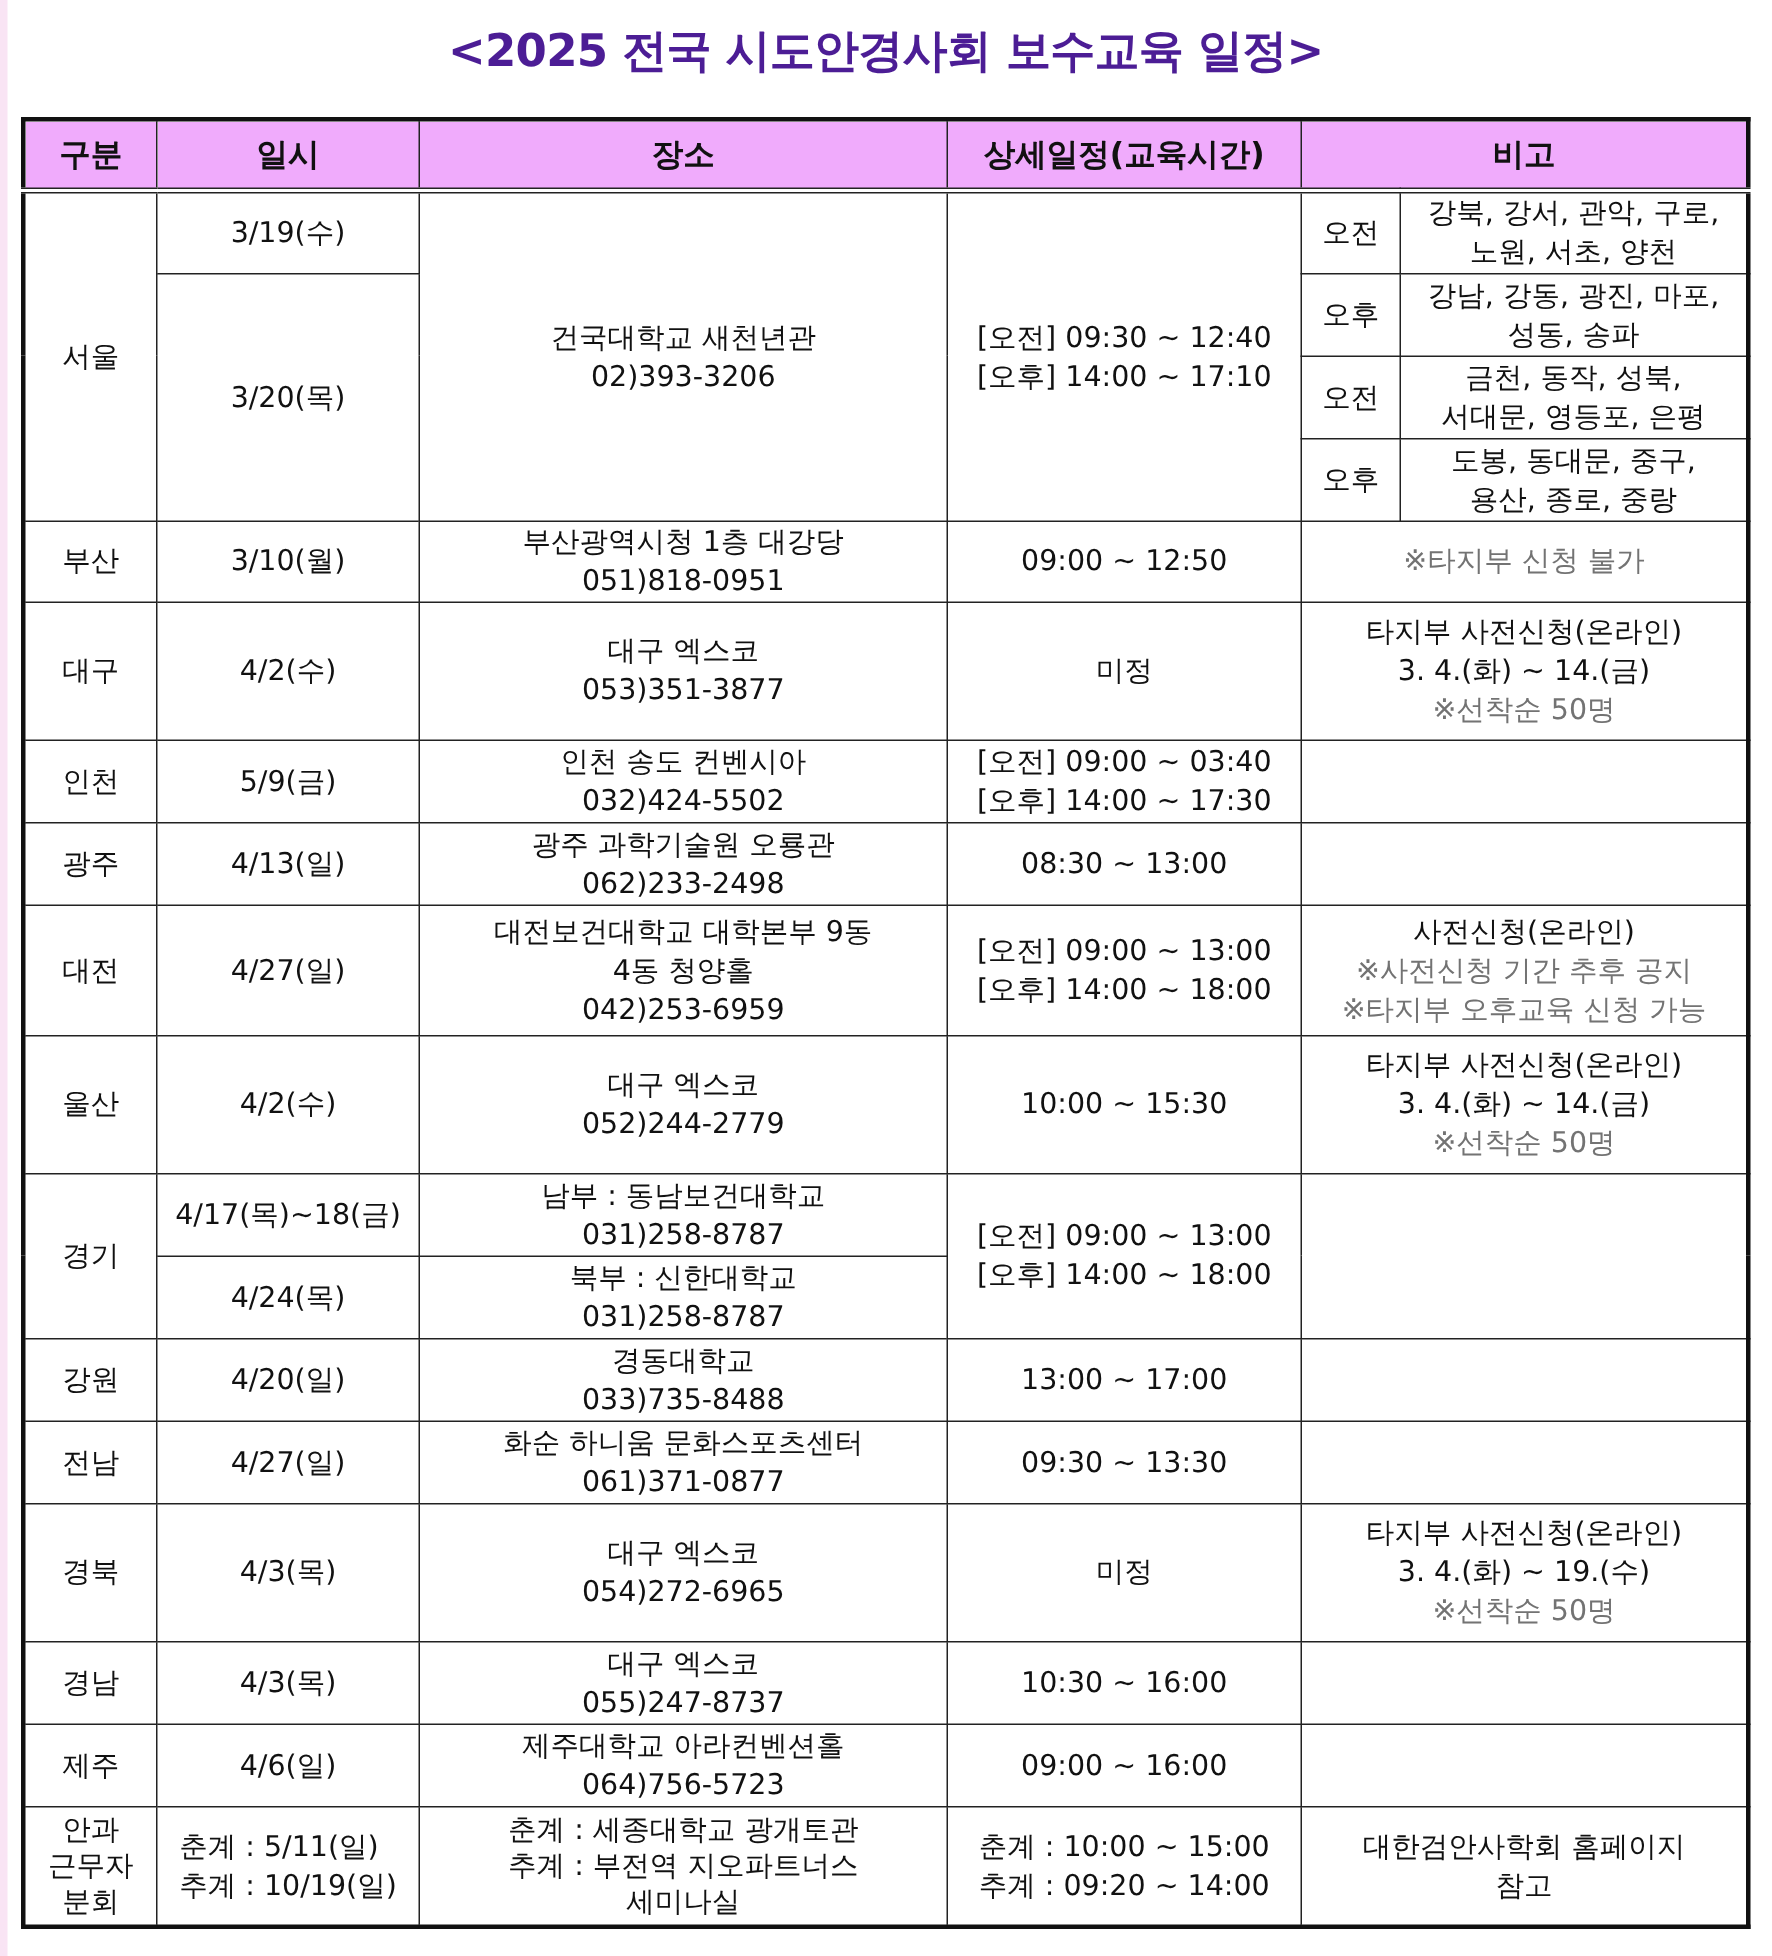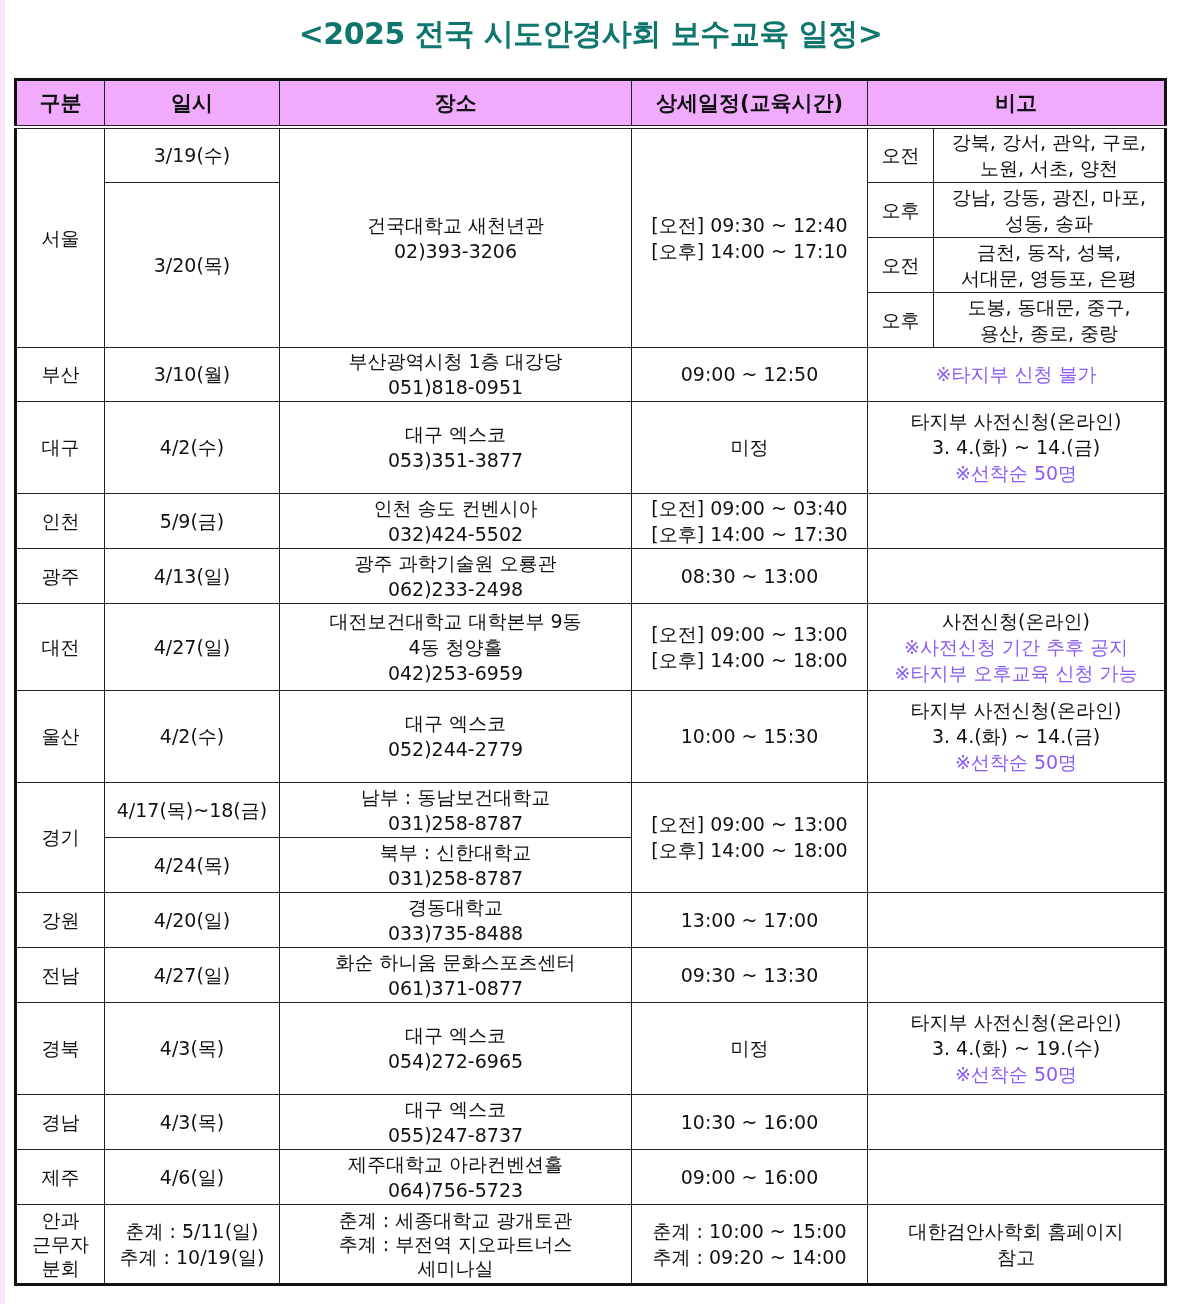--- a/index.html
+++ b/index.html
@@ -4,42 +4,42 @@
   <style>
     html, body { margin: 0; padding: 0; background: #ffffff; }
     body {
       width: 1181px; height: 1304px; position: relative; overflow: hidden;
       font-family: "DejaVu Sans", "Liberation Sans", sans-serif;
       color: #111;
     }
     .pink-strip { position: absolute; left: 0; top: 0; width: 5px; height: 1304px; background: #f9e4f4; }
     .title {
       position: absolute; left: 0; top: 14px; width: 1181px; text-align: center;
-      font-size: 30px; font-weight: bold; letter-spacing: -0.5px; color: #0f766e;
+      font-size: 30px; font-weight: bold; letter-spacing: -0.5px; color: #4c1d95;
     }
     table.sched {
       position: absolute; left: 14px; top: 78px;
       width: 1150px; border-collapse: collapse; table-layout: fixed;
       border: 3px solid #111;
     }
     table.sched td, table.sched th {
       border: 1.5px solid #222; text-align: center; vertical-align: middle;
       padding: 0 4px; font-size: 19px; line-height: 26px; font-weight: normal;
       overflow: hidden;
     }
     table.sched thead th {
       background: #f0abfc; font-weight: bold; font-size: 21px; height: 44px;
       border-bottom: 4px double #222;
     }
     .region { font-size: 20px; }
     .ampm { font-weight: bold; font-size: 18px; }
     .dist { font-size: 18px; line-height: 26px; }
-    .red { color: #8b5cf6; }
+    .red { color: #737373; }
     .line { display: block; }
-    .left-block { display: inline-block; text-align: center; }
+    .left-block { display: inline-block; text-align: left; }
   </style>
 </head>
 <body>
 
 <div class="pink-strip"></div>
 <div class="title">&lt;2025 전국 시도안경사회 보수교육 일정&gt;</div>
 
 <table class="sched">
   <colgroup>
     <col style="width:89px">

